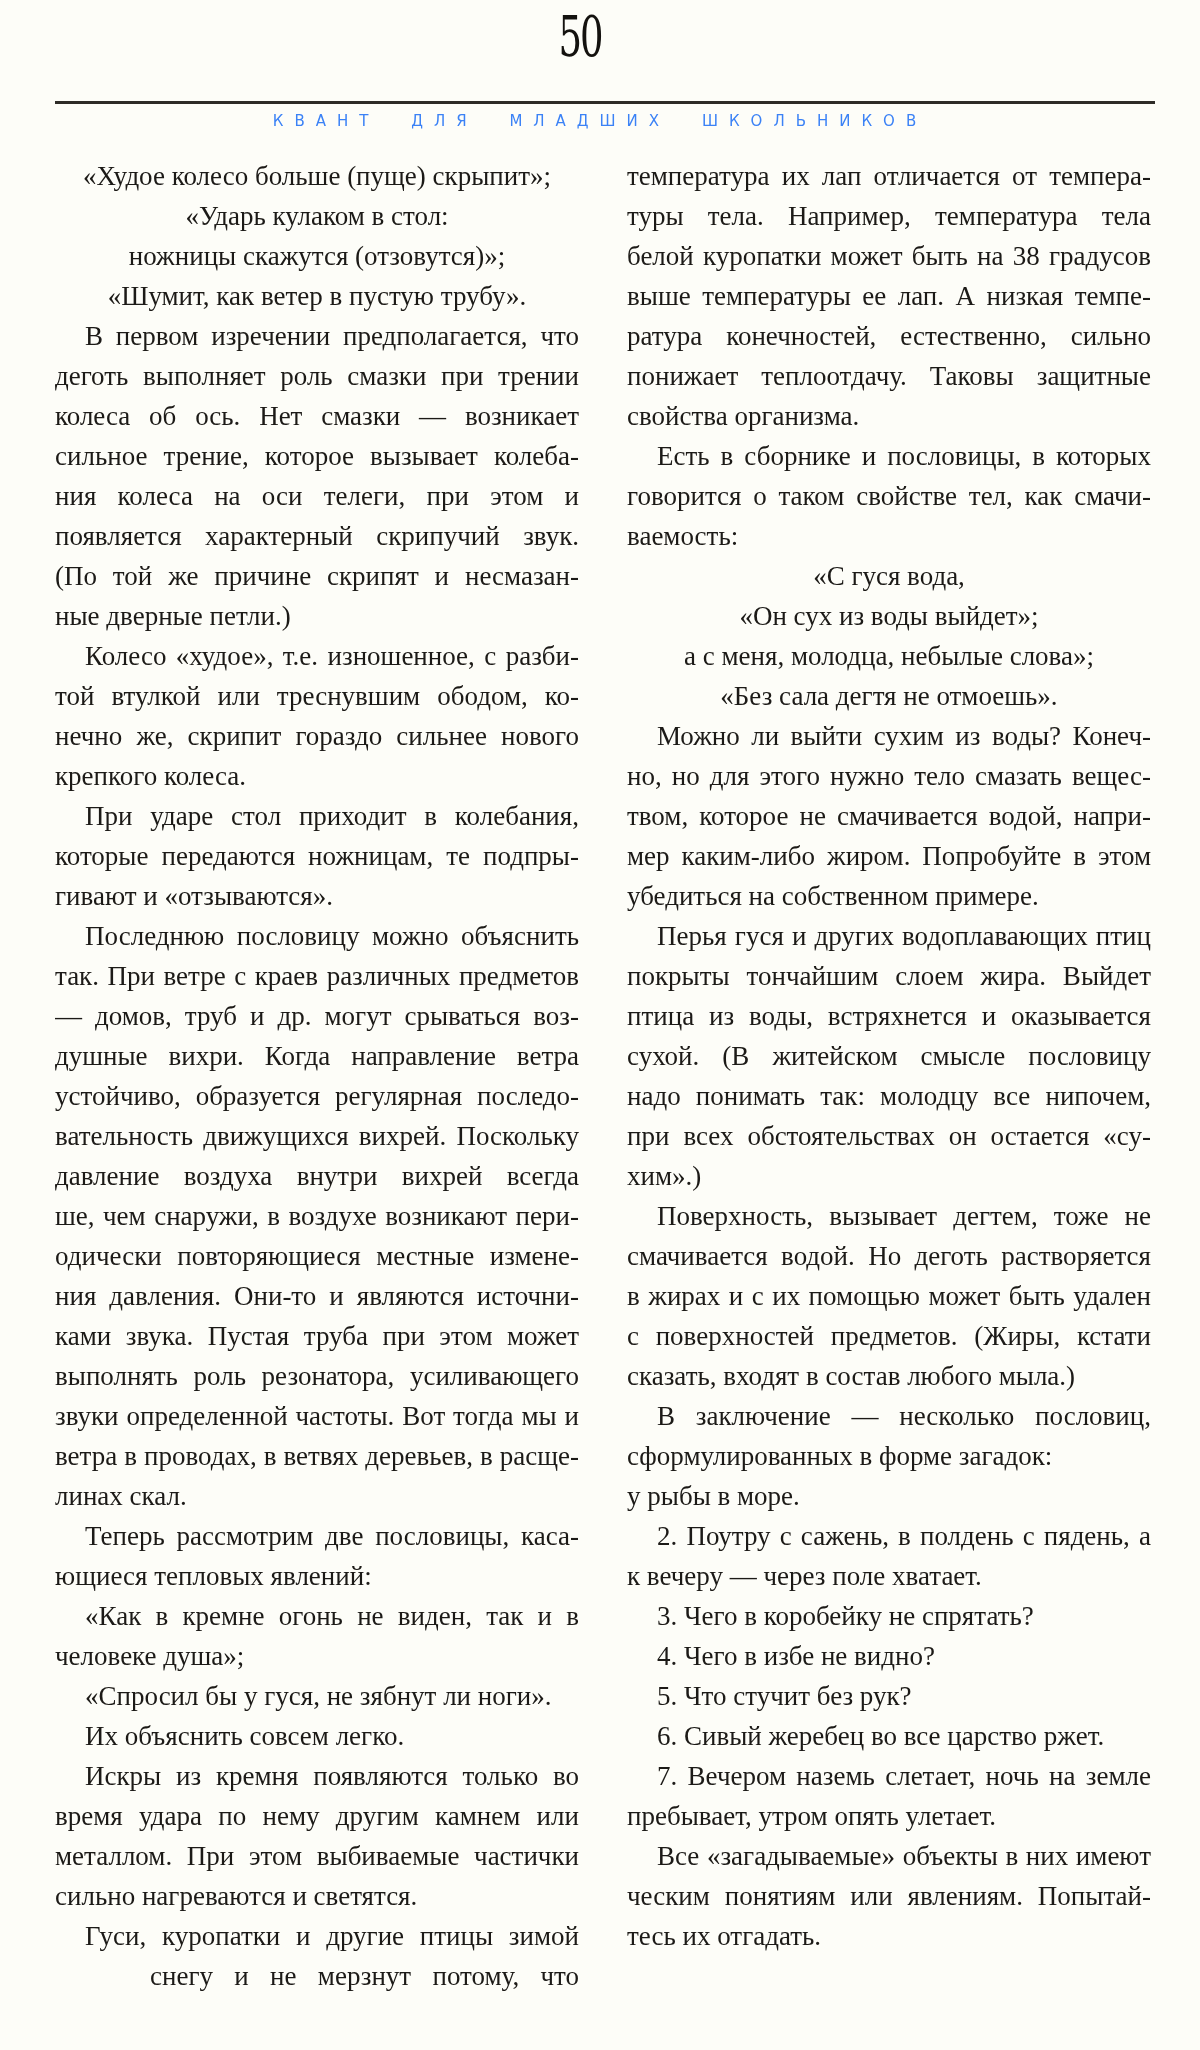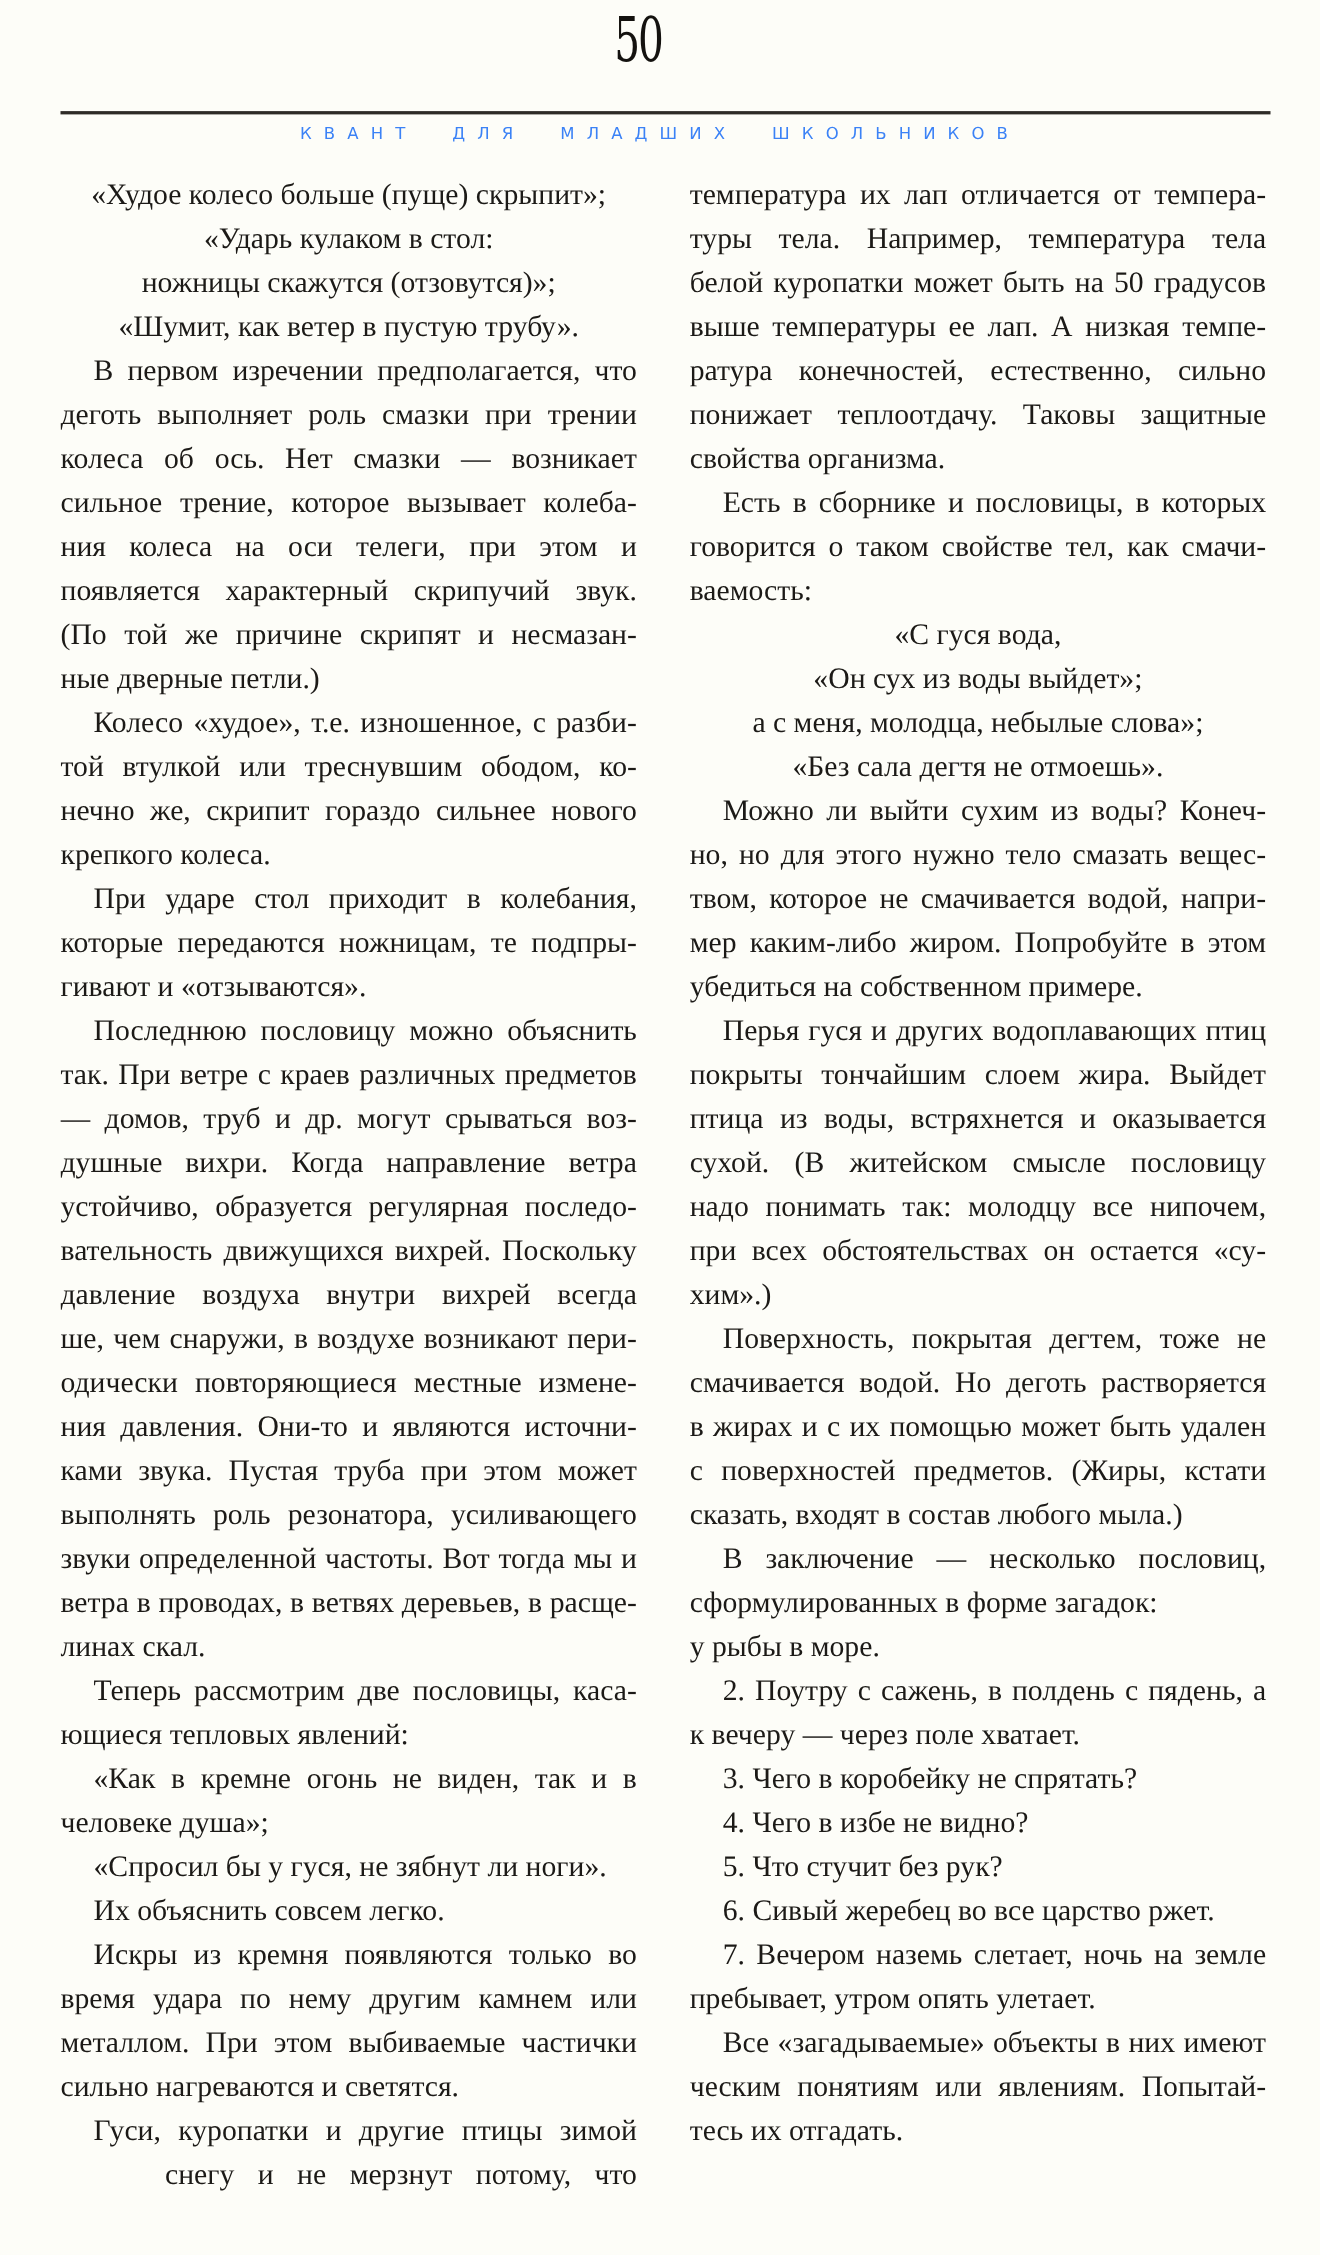--- a/index.html
+++ b/index.html
@@ -140,21 +140,21 @@
         <div class="line just indent">Искры из кремня появляются только во</div>
         <div class="line just">время удара по нему другим камнем или</div>
         <div class="line just">металлом. При этом выбиваемые частички</div>
         <div class="line just lastline">сильно нагреваются и светятся.</div>
         <div class="line just indent">Гуси, куропатки и другие птицы зимой</div>
         <div class="line just" style="padding-left: 95px;">снегу и не мерзнут потому, что</div>
       </div>
     <div class="col" id="col-right">
         <div class="line just">температура их лап отличается от темпера-</div>
         <div class="line just">туры тела. Например, температура тела</div>
-        <div class="line just">белой куропатки может быть на 50 градусов</div>
+        <div class="line just">белой куропатки может быть на 38 градусов</div>
         <div class="line just">выше температуры ее лап. А низкая темпе-</div>
         <div class="line just">ратура конечностей, естественно, сильно</div>
         <div class="line just">понижает теплоотдачу. Таковы защитные</div>
         <div class="line just lastline">свойства организма.</div>
         <div class="line just indent">Есть в сборнике и пословицы, в которых</div>
         <div class="line just">говорится о таком свойстве тел, как смачи-</div>
         <div class="line just lastline">ваемость:</div>
         <div class="line center">«С гуся вода,</div>
         <div class="line center">«Он сух из воды выйдет»;</div>
         <div class="line center">а с меня, молодца, небылые слова»;</div>
@@ -164,21 +164,21 @@
         <div class="line just">твом, которое не смачивается водой, напри-</div>
         <div class="line just">мер каким-либо жиром. Попробуйте в этом</div>
         <div class="line just lastline">убедиться на собственном примере.</div>
         <div class="line just indent">Перья гуся и других водоплавающих птиц</div>
         <div class="line just">покрыты тончайшим слоем жира. Выйдет</div>
         <div class="line just">птица из воды, встряхнется и оказывается</div>
         <div class="line just">сухой. (В житейском смысле пословицу</div>
         <div class="line just">надо понимать так: молодцу все нипочем,</div>
         <div class="line just">при всех обстоятельствах он остается «су-</div>
         <div class="line just lastline">хим».)</div>
-        <div class="line just indent">Поверхность, покрытая дегтем, тоже не</div>
+        <div class="line just indent">Поверхность, вызывает дегтем, тоже не</div>
         <div class="line just">смачивается водой. Но деготь растворяется</div>
         <div class="line just">в жирах и с их помощью может быть удален</div>
         <div class="line just">с поверхностей предметов. (Жиры, кстати</div>
         <div class="line just lastline">сказать, входят в состав любого мыла.)</div>
         <div class="line just indent">В заключение — несколько пословиц,</div>
         <div class="line just lastline">сформулированных в форме загадок:</div>
         <div class="line just lastline">у рыбы в море.</div>
         <div class="line just indent">2. Поутру с сажень, в полдень с пядень, а</div>
         <div class="line just lastline">к вечеру — через поле хватает.</div>
         <div class="line just indent lastline">3. Чего в коробейку не спрятать?</div>

